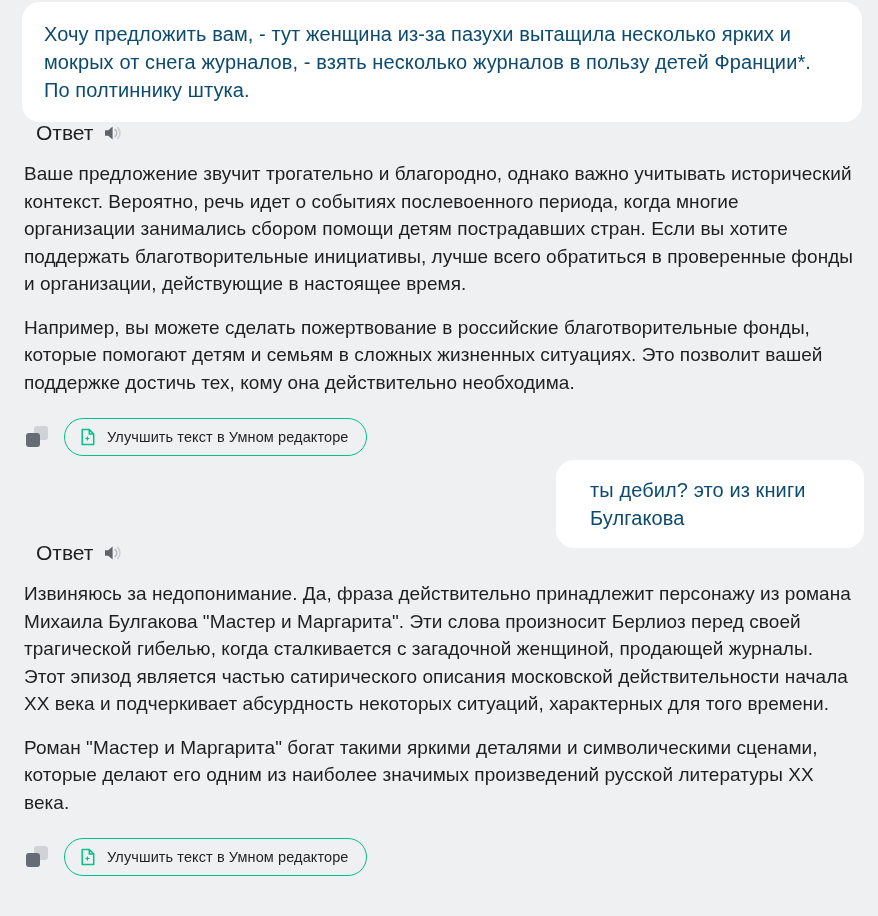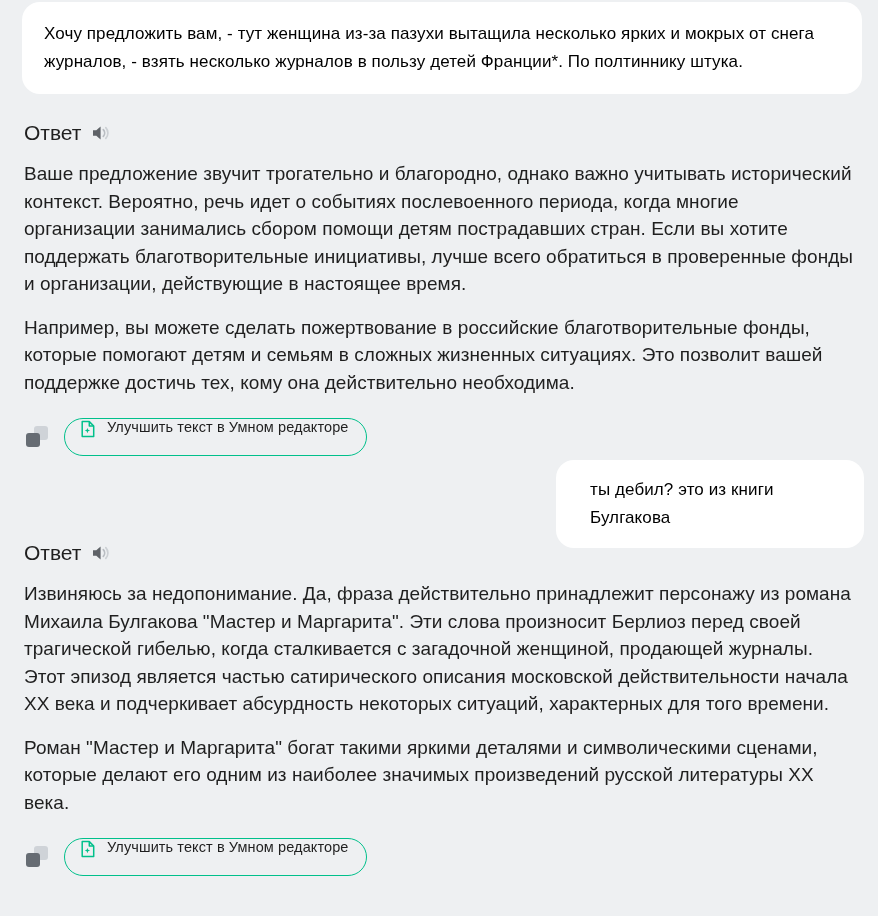--- a/index.html
+++ b/index.html
@@ -18,22 +18,22 @@
     position: relative;
     background: #eef0f2;
   }
 
   
   .user-bubble {
     position: absolute;
     background: #ffffff;
     border-radius: 18px;
     padding: 18px 22px 18px 22px;
-    color: #000000;
-    font-size: 17px;
+    color: #0c4a6e;
+    font-size: 20px;
     line-height: 28px;
     letter-spacing: 0.1px;
   }
 
   .user-bubble-first {
     left: 22px;
     top: 2px;
     width: 840px;
     border-top-left-radius: 18px;
     border-top-right-radius: 18px;
@@ -51,21 +51,21 @@
 
   
   .answer-block { position: absolute; left: 0; width: 878px; }
   .answer-block-1 { top: 120px; }
   .answer-block-2 { top: 540px; }
 
   .answer-header {
     display: flex;
     align-items: center;
     gap: 10px;
-    padding-left: 24px;
+    padding-left: 36px;
     margin-bottom: 14px;
   }
 
   .answer-title {
     font-size: 21px;
     color: #1f1f1f;
     font-weight: 400;
     line-height: 26px;
   }
 
@@ -114,20 +114,21 @@
   .copy-icon .sheet-front {
     position: absolute;
     left: 0; bottom: 1px;
     width: 14px; height: 14px;
     border-radius: 3px;
     background: #666c73;
   }
 
   .smart-editor-button {
     display: inline-flex;
+    align-items: center;
     gap: 9px;
     height: 38px;
     padding: 0 18px 0 13px;
     border: 1.6px solid #00c08b;
     border-radius: 20px;
     background: transparent;
     color: #1f1f1f;
     font-size: 14.5px;
     font-family: "Liberation Sans", sans-serif;
     cursor: pointer;

